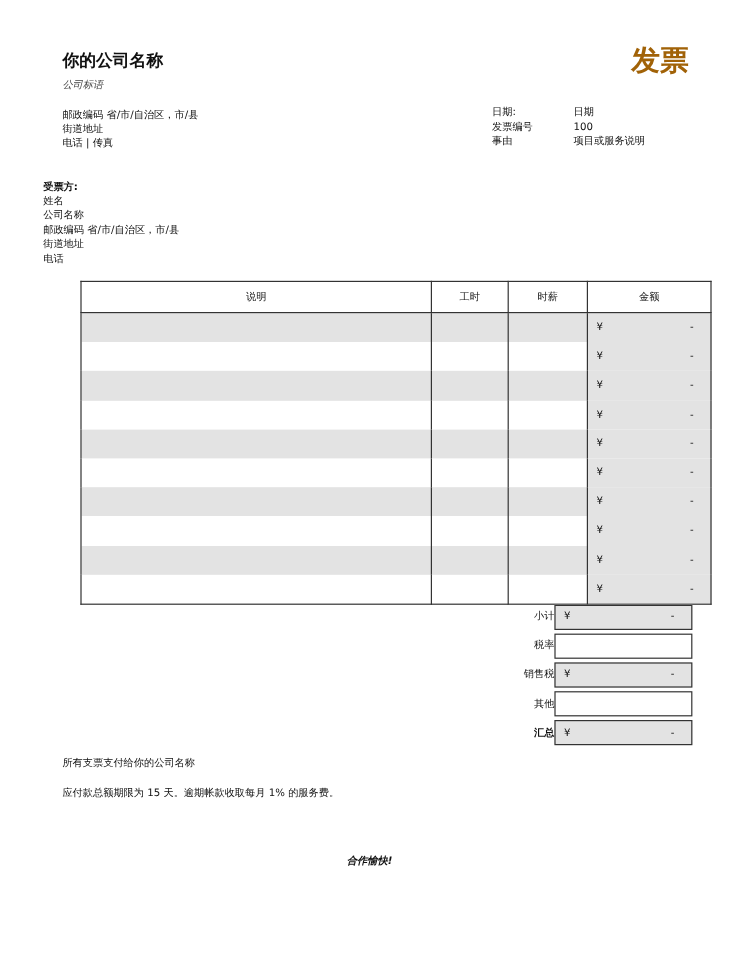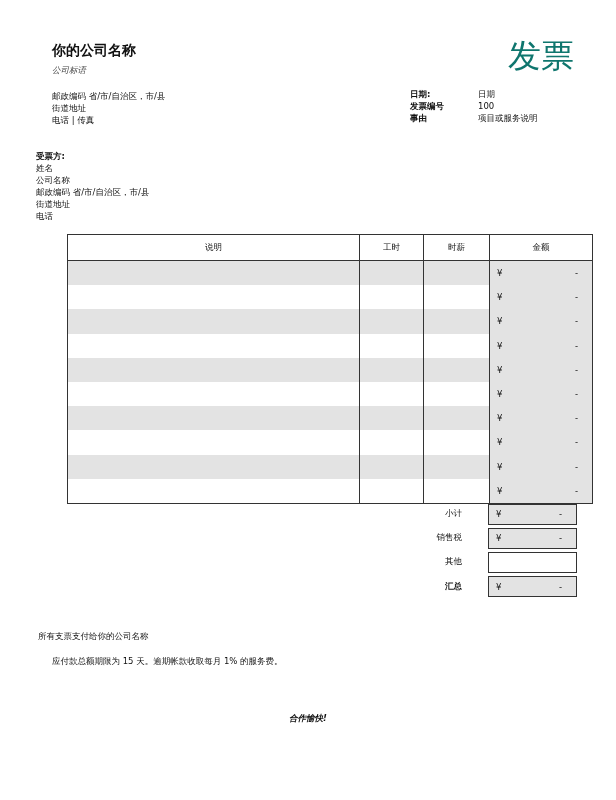--- a/index.html
+++ b/index.html
@@ -3,39 +3,39 @@
 <meta charset="utf-8">
 <style>
   html,body{margin:0;padding:0;background:#fff;}
   body{width:616px;height:800px;position:relative;font-family:"DejaVu Sans","Liberation Sans",sans-serif;color:#111;overflow:hidden;}
   .abs{position:absolute;}
   .small{font-size:8.5px;line-height:12px;}
   .bold{font-weight:bold;}
   #company-name{left:52px;top:42px;font-size:14px;font-weight:bold;text-align:right;}
   #tagline{left:52px;top:65px;font-size:8.5px;font-style:italic;color:#444;}
   #addr{left:52px;top:90px;}
-  #invoice-title{right:42px;top:34px;font-size:33px;color:#0f766e;font-weight:normal;}
+  #invoice-title{right:42px;top:34px;font-size:24px;color:#a16207;font-weight:bold;}
   #meta{left:410px;top:88px;}
   #meta .row{display:flex;}
-  #meta .lbl{width:68px;font-weight:bold;}
+  #meta .lbl{width:68px;font-weight:normal;}
   #billto{left:36px;top:150px;}
   table#items{position:absolute;left:52px;top:234px;width:525px;border-collapse:collapse;table-layout:fixed;margin-left:15px;}
   #items th{font-size:8.5px;font-weight:normal;height:23px;border:1.5px solid #333;}
   #items td{height:24.2px;font-size:8.5px;border-left:1.5px solid #333;border-right:1.5px solid #333;padding:0;}
   #items tbody tr:nth-child(odd) td{background:#e3e3e3;}
   #items tbody tr:nth-child(odd) td.inner{background:#e3e3e3;}
   #items tbody tr:last-child td{border-bottom:1.5px solid #333;}
   #items td.amt{background:#e3e3e3 !important;}
   .amtwrap{display:flex;justify-content:space-between;padding:0 14px 0 7px;}
   .totals{position:absolute;left:400px;width:177px;}
   .trow{display:flex;align-items:center;height:24.2px;}
-  .tlabel{width:62px;text-align:right;padding-right:26px;font-size:8.5px;}
+  .tlabel{width:62px;text-align:right;padding-right:0;font-size:8.5px;}
   .tbox{flex:1;height:21px;border:1.5px solid #333;display:flex;justify-content:space-between;align-items:center;padding:0 14px 0 7px;font-size:8.5px;box-sizing:border-box;}
   .tbox.shade{background:#e3e3e3;}
-  #note1{left:38px;top:630px;}
+  #note1{left:52px;top:630px;}
   #note2{left:52px;top:655px;}
   #thanks{left:0;width:616px;text-align:center;top:712px;font-weight:bold;font-style:italic;}
 </style>
 </head>
 <body>
 
 <div id="company-name" class="abs">你的公司名称</div>
 <div id="tagline" class="abs">公司标语</div>
 <div id="addr" class="abs small">
   <div>邮政编码 省/市/自治区，市/县</div>
@@ -199,20 +199,27 @@
 
 <div class="totals" id="totals" style="top:502px;">
     <div class="trow">
       <div class="tlabel">小计</div>
       <div class="tbox shade">
         <span>¥</span>
         <span>-</span>
       </div>
     </div>
     <div class="trow">
+      <div class="tlabel">税率</div>
+      <div class="tbox">
+        <span></span>
+        <span></span>
+      </div>
+    </div>
+    <div class="trow">
       <div class="tlabel">销售税</div>
       <div class="tbox shade">
         <span>¥</span>
         <span>-</span>
       </div>
     </div>
     <div class="trow">
       <div class="tlabel">其他</div>
       <div class="tbox">
         <span></span>

